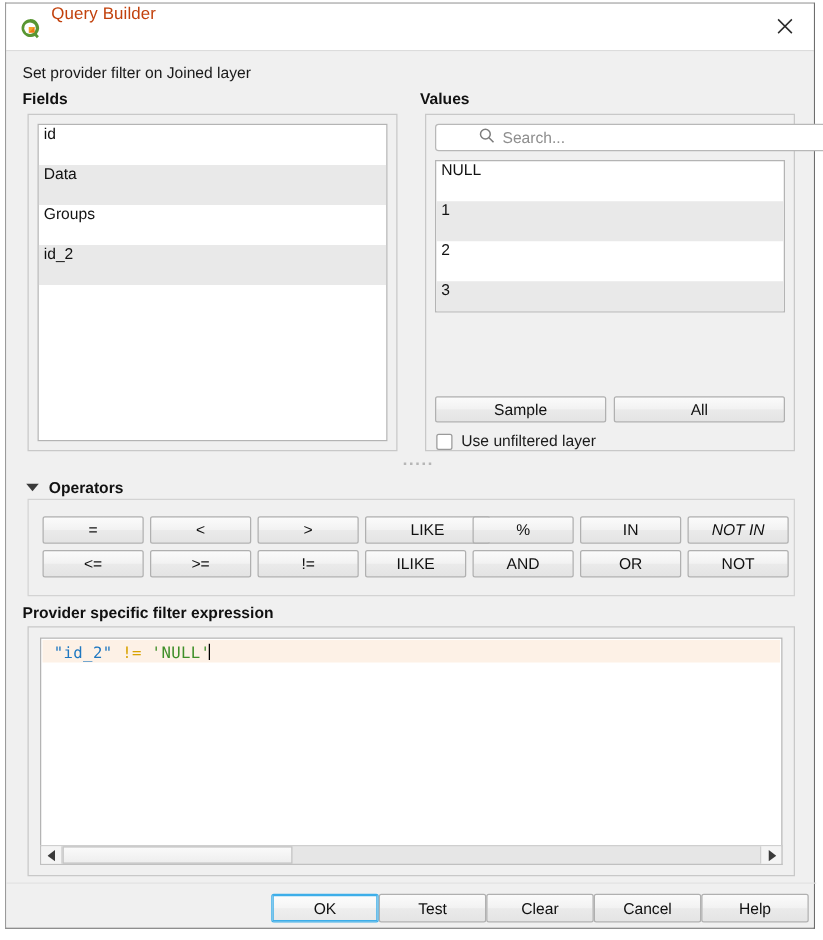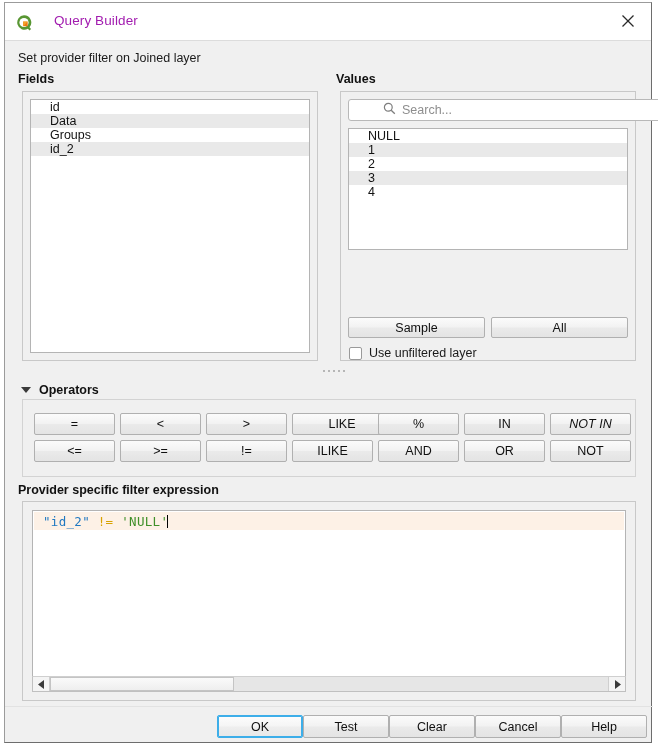--- a/index.html
+++ b/index.html
@@ -37,25 +37,24 @@
     background: #ffffff;
     box-sizing: border-box;
   }
   .title-icon {
     position: absolute;
     left: 10px; top: 11px;
     width: 18px; height: 18px;
   }
   .title-text {
     position: absolute;
-    left: 36px; top: 10px;
+    left: 36px; top: 0;
     font-size: 13.5px;
-    color: #a21caf;
+    color: #c2410c;
     letter-spacing: 0.1px;
-    margin-left: 13px;
   }
   .close-btn {
     position: absolute;
     right: 0px; top: 0px;
     width: 46px; height: 36px;
     display: flex;
     align-items: center;
     justify-content: center;
     cursor: default;
   }
@@ -101,23 +100,23 @@
 
   
   .listbox {
     position: absolute;
     background: #ffffff;
     border: 1px solid #b4b4b4;
     box-sizing: border-box;
     overflow: hidden;
   }
   .listrow {
-    height: 14px;
+    height: 32px;
     line-height: 15px;
-    padding-left: 19px;
+    padding-left: 4px;
     font-size: 12.5px;
     color: #121212;
     white-space: nowrap;
     box-sizing: border-box;
   }
   .listrow.alt { background: #e9e9e9; }
 
   
   .searchbox {
     position: absolute;

